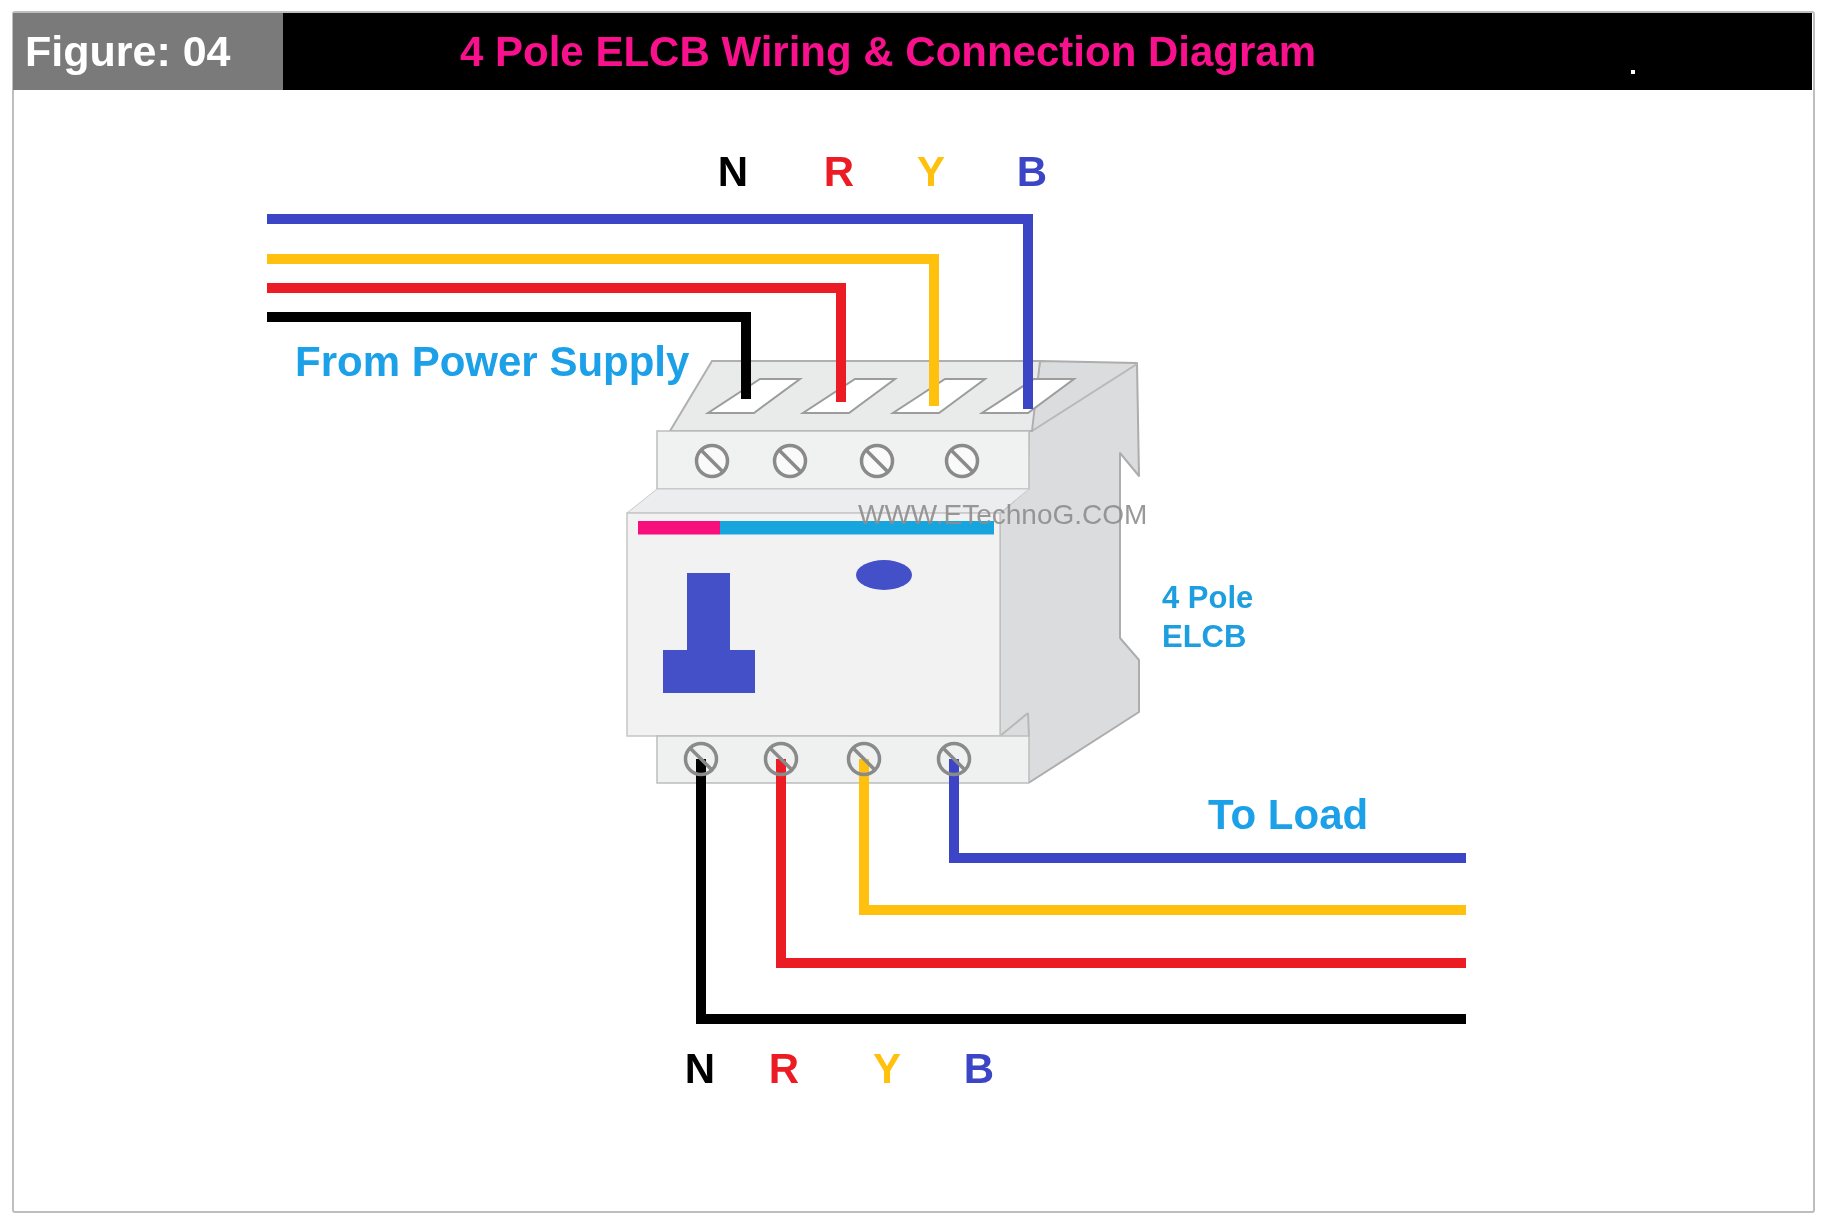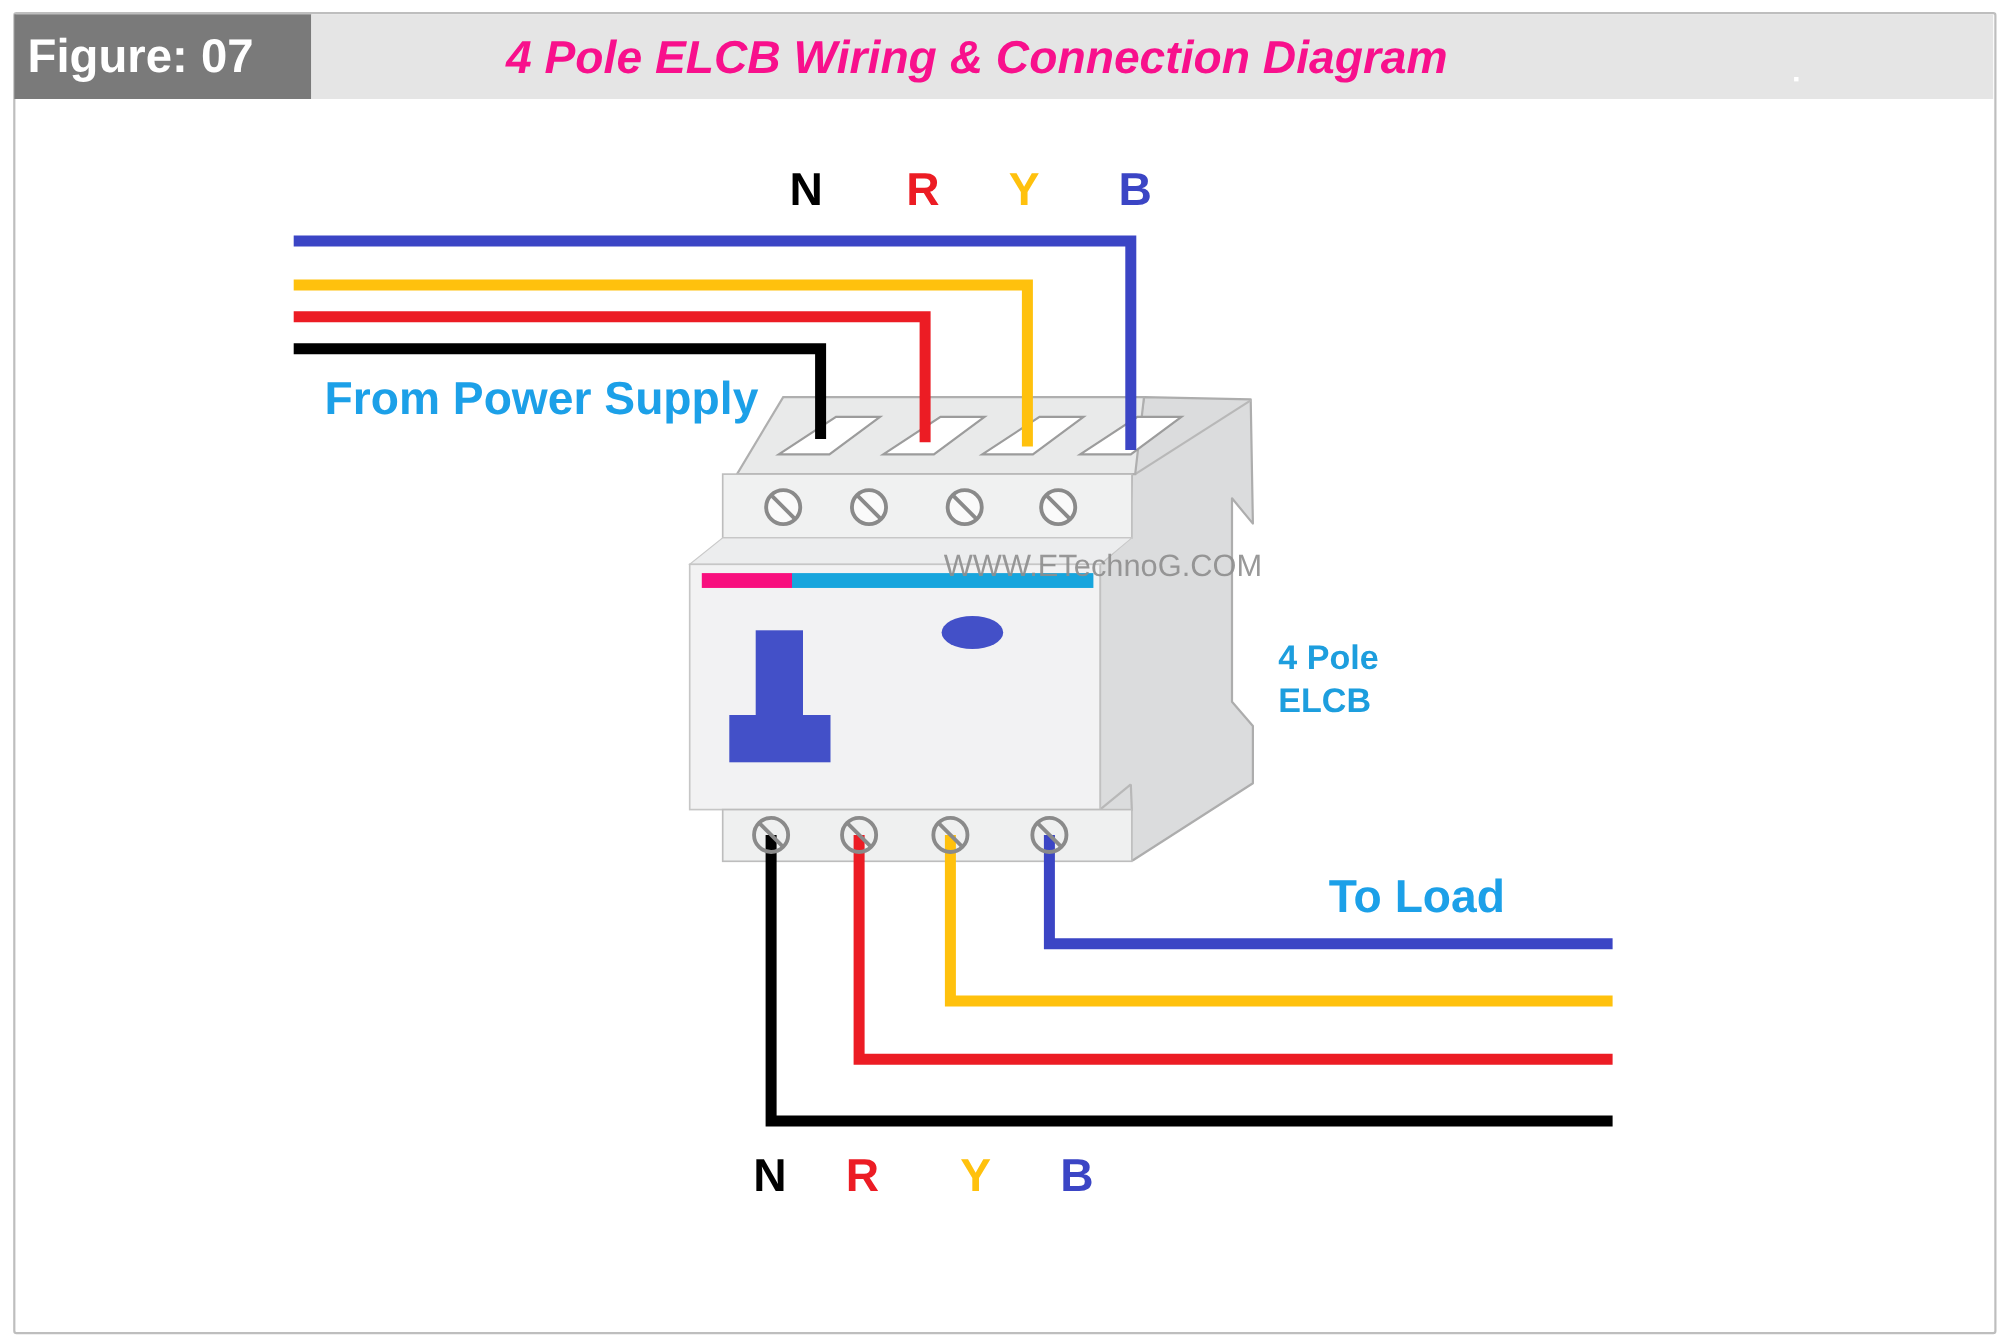--- a/index.html
+++ b/index.html
@@ -42,23 +42,23 @@
 </style>
 </head>
 <body>
 
 <div class="page">
 
   <div class="page-border"></div>
 
   <div class="header">
     <div class="figure-box" style="background: rgb(122, 122, 122);">
-      <span>Figure: 07</span>
+      <span>Figure: 04</span>
     </div>
-    <div class="banner" style="background: #e5e5e5; font-style: italic;">
+    <div class="banner" style="background: #000000;">
       <span class="title" style="color: rgb(248, 16, 140);">4 Pole ELCB Wiring &amp; Connection Diagram</span>
       <span class="speck"></span>
     </div>
   </div>
 
   <svg class="diagram" viewBox="0 0 1825 1221">
 
     <g>
 
       <path d="M1029,431 L1040,361 L1137,363 L1139,476 L1120,453 L1120,638 L1139,660 L1139,712 L1030,782 L1000,782 L1000,513 L1027,489 Z" fill="#dbdcdd" stroke="#adadad" stroke-width="2" stroke-linejoin="round"></path>

